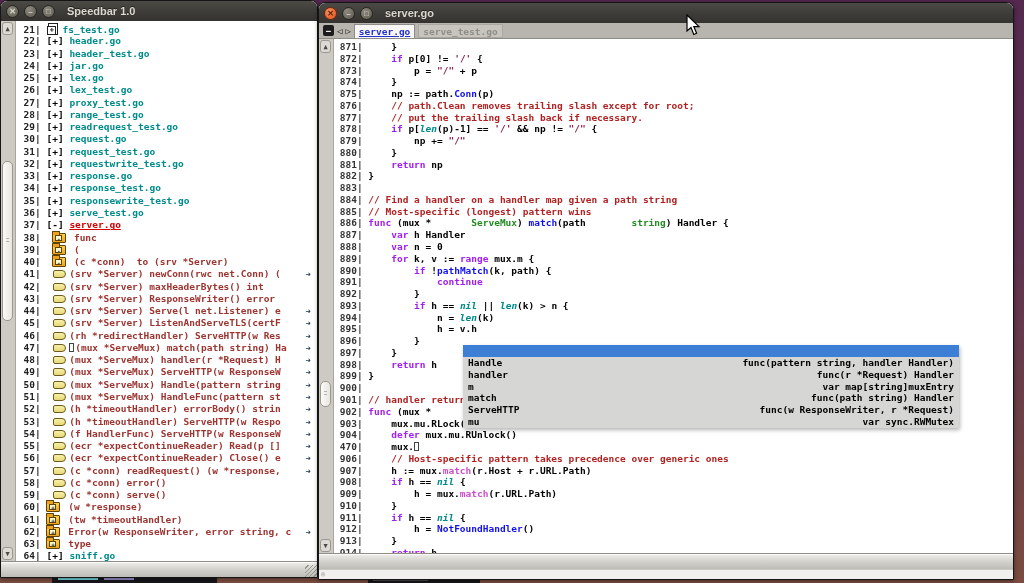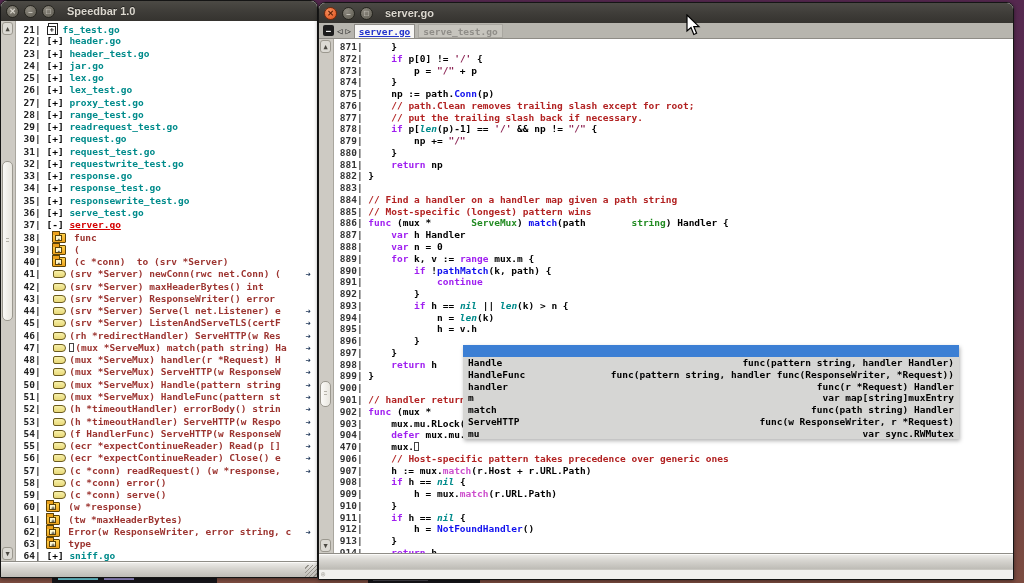--- a/index.html
+++ b/index.html
@@ -161,21 +161,21 @@
         <div class="sb-row"><span class="sb-num">51</span><span class="sb-num" style="width:auto">|</span> &nbsp;<span class="icon-tag"></span><span class="sb-label-tag">(mux *ServeMux) HandleFunc(pattern st</span><span class="sb-trunc">➔</span></div>
         <div class="sb-row"><span class="sb-num">52</span><span class="sb-num" style="width:auto">|</span> &nbsp;<span class="icon-tag"></span><span class="sb-label-tag">(h *timeoutHandler) errorBody() strin</span><span class="sb-trunc">➔</span></div>
         <div class="sb-row"><span class="sb-num">53</span><span class="sb-num" style="width:auto">|</span> &nbsp;<span class="icon-tag"></span><span class="sb-label-tag">(h *timeoutHandler) ServeHTTP(w Respo</span><span class="sb-trunc">➔</span></div>
         <div class="sb-row"><span class="sb-num">54</span><span class="sb-num" style="width:auto">|</span> &nbsp;<span class="icon-tag"></span><span class="sb-label-tag">(f HandlerFunc) ServeHTTP(w ResponseW</span><span class="sb-trunc">➔</span></div>
         <div class="sb-row"><span class="sb-num">55</span><span class="sb-num" style="width:auto">|</span> &nbsp;<span class="icon-tag"></span><span class="sb-label-tag">(ecr *expectContinueReader) Read(p []</span><span class="sb-trunc">➔</span></div>
         <div class="sb-row"><span class="sb-num">56</span><span class="sb-num" style="width:auto">|</span> &nbsp;<span class="icon-tag"></span><span class="sb-label-tag">(ecr *expectContinueReader) Close() e</span><span class="sb-trunc">➔</span></div>
         <div class="sb-row"><span class="sb-num">57</span><span class="sb-num" style="width:auto">|</span> &nbsp;<span class="icon-tag"></span><span class="sb-label-tag">(c *conn) readRequest() (w *response,</span><span class="sb-trunc">➔</span></div>
         <div class="sb-row"><span class="sb-num">58</span><span class="sb-num" style="width:auto">|</span> &nbsp;<span class="icon-tag"></span><span class="sb-label-tag">(c *conn) error()</span></div>
         <div class="sb-row"><span class="sb-num">59</span><span class="sb-num" style="width:auto">|</span> &nbsp;<span class="icon-tag"></span><span class="sb-label-tag">(c *conn) serve()</span></div>
         <div class="sb-row"><span class="sb-num">60</span><span class="sb-num" style="width:auto">|</span> <span class="icon-folder"><span class="badge">+</span></span> <span class="sb-label-tag">(w *response)</span></div>
-        <div class="sb-row"><span class="sb-num">61</span><span class="sb-num" style="width:auto">|</span> <span class="icon-folder"><span class="badge">+</span></span> <span class="sb-label-tag">(tw *maxHeaderBytes)</span></div>
+        <div class="sb-row"><span class="sb-num">61</span><span class="sb-num" style="width:auto">|</span> <span class="icon-folder"><span class="badge">+</span></span> <span class="sb-label-tag">(tw *timeoutHandler)</span></div>
         <div class="sb-row"><span class="sb-num">62</span><span class="sb-num" style="width:auto">|</span> <span class="icon-folder"><span class="badge">+</span></span> <span class="sb-label-tag">Error(w ResponseWriter, error string, c</span><span class="sb-trunc">➔</span></div>
         <div class="sb-row"><span class="sb-num">63</span><span class="sb-num" style="width:auto">|</span> <span class="icon-folder"><span class="badge">+</span></span> <span class="sb-label-tag">type</span></div>
         <div class="sb-row"><span class="sb-num">64</span><span class="sb-num" style="width:auto">|</span> <span class="sb-exp">[+]</span> <span class="sb-label-file">sniff.go</span></div>
       </div>
   </div>
   <div class="modeline">
     
     
     
     <span class="grip"></span>
@@ -249,21 +249,20 @@
         <div class="code-line"><span class="ln"> 910|</span>     }</div>
         <div class="code-line"><span class="ln"> 911|</span>     <span class="tk-k">if</span> h == <span class="tk-b">nil</span> {</div>
         <div class="code-line"><span class="ln"> 912|</span>         h = <span class="tk-f">NotFoundHandler</span>()</div>
         <div class="code-line"><span class="ln"> 913|</span>     }</div>
         <div class="code-line"><span class="ln"> 914|</span>     <span class="tk-k">return</span> h</div>
       </div>
     <div id="popup" style="left:104px; top:306px;margin-left:40px;">
       <div class="sel"></div>
       <div id="popup-items">
           <div class="pop-row"><span>Handle</span><span>func(pattern string, handler Handler)</span></div>
-          <div class="pop-row"><span>HandleFunc</span><span>func(pattern string, handler func(ResponseWriter, *Request))</span></div>
           <div class="pop-row"><span>handler</span><span>func(r *Request) Handler</span></div>
           <div class="pop-row"><span>m</span><span>var map[string]muxEntry</span></div>
           <div class="pop-row"><span>match</span><span>func(path string) Handler</span></div>
           <div class="pop-row"><span>ServeHTTP</span><span>func(w ResponseWriter, r *Request)</span></div>
           <div class="pop-row"><span>mu</span><span>var sync.RWMutex</span></div>
         </div>
     </div>
   </div>
 
   <div class="modeline" style="bottom:10px;">

